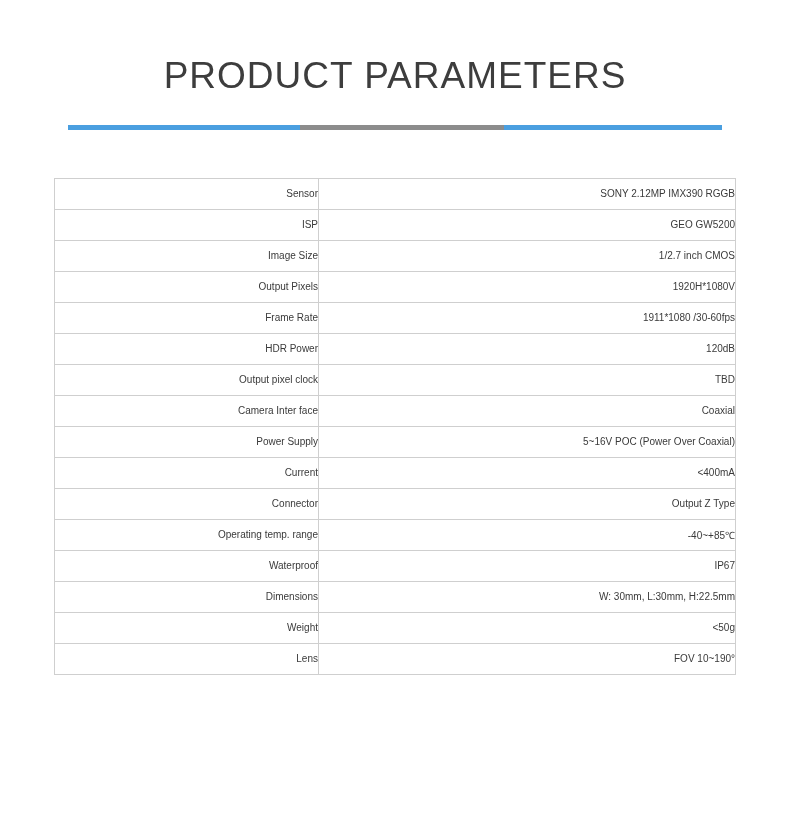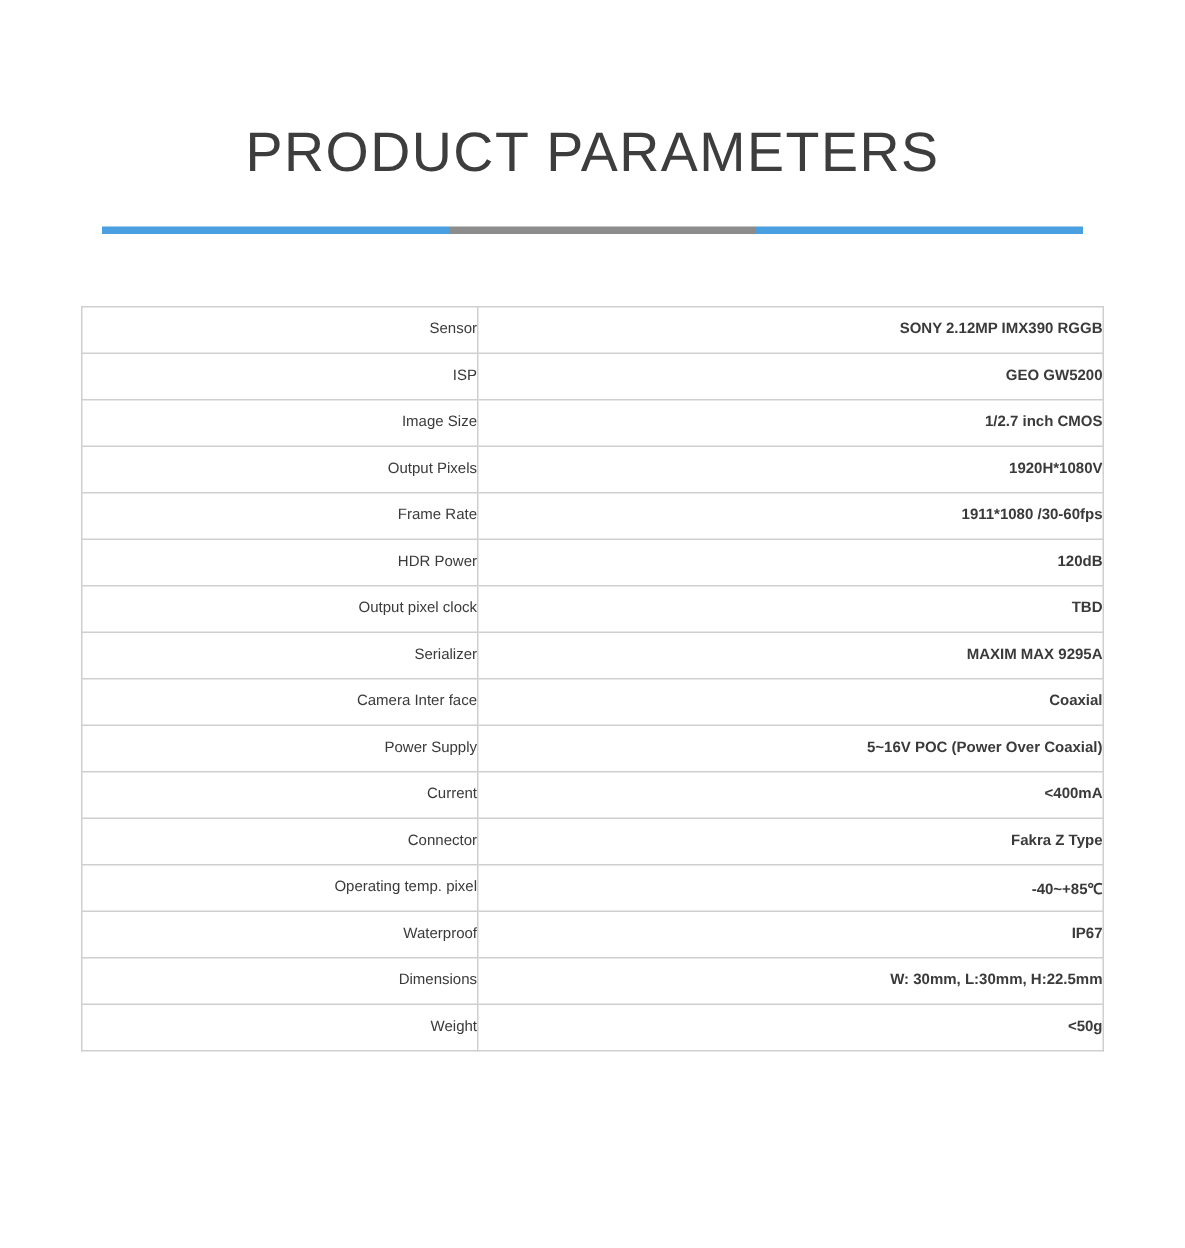--- a/index.html
+++ b/index.html
@@ -20,21 +20,21 @@
     height: 832px;
     box-sizing: border-box;
   }
   .title {
     text-align: center;
     font-size: 37px;
     font-weight: 400;
     letter-spacing: 1px;
     color: #3d3d3d;
     margin: 0;
-    padding-top: 82px;
+    padding-top: 56px;
     line-height: 1.1;
     font-family: "Liberation Sans", sans-serif;
   }
   .rule {
     display: flex;
     width: 654px;
     margin: 28px auto 0 auto;
     height: 5px;
   }
   .rule-seg {
@@ -65,21 +65,20 @@
     overflow: hidden;
     text-overflow: ellipsis;
     font-family: "Liberation Sans", sans-serif;
     text-align: right;
   }
   table.params td.key {
     width: 250px;
   }
   table.params td.val {
     width: auto;
-    font-weight: bold;
   }
 </style>
 </head>
 <body>
 
 <div class="page">
 
   <h1 class="title">PRODUCT PARAMETERS</h1>
 
   <div class="rule">
@@ -113,52 +112,52 @@
           </tr>
           <tr>
             <td class="key">HDR Power</td>
             <td class="val">120dB</td>
           </tr>
           <tr>
             <td class="key">Output pixel clock</td>
             <td class="val">TBD</td>
           </tr>
           <tr>
-            <td class="key">Serializer</td>
-            <td class="val">MAXIM MAX 9295A</td>
-          </tr>
-          <tr>
             <td class="key">Camera Inter face</td>
             <td class="val">Coaxial</td>
           </tr>
           <tr>
             <td class="key">Power Supply</td>
             <td class="val">5~16V POC (Power Over Coaxial)</td>
           </tr>
           <tr>
             <td class="key">Current</td>
             <td class="val">&lt;400mA</td>
           </tr>
           <tr>
             <td class="key">Connector</td>
-            <td class="val">Fakra Z Type</td>
+            <td class="val">Output Z Type</td>
           </tr>
           <tr>
-            <td class="key">Operating temp. pixel</td>
+            <td class="key">Operating temp. range</td>
             <td class="val">-40~+85℃</td>
           </tr>
           <tr>
             <td class="key">Waterproof</td>
             <td class="val">IP67</td>
           </tr>
           <tr>
             <td class="key">Dimensions</td>
             <td class="val">W: 30mm, L:30mm, H:22.5mm</td>
           </tr>
           <tr>
             <td class="key">Weight</td>
             <td class="val">&lt;50g</td>
           </tr>
+          <tr>
+            <td class="key">Lens</td>
+            <td class="val">FOV 10~190°</td>
+          </tr>
         </tbody>
     </table>
   </div>
 
 </div>
 
 </body></html>

